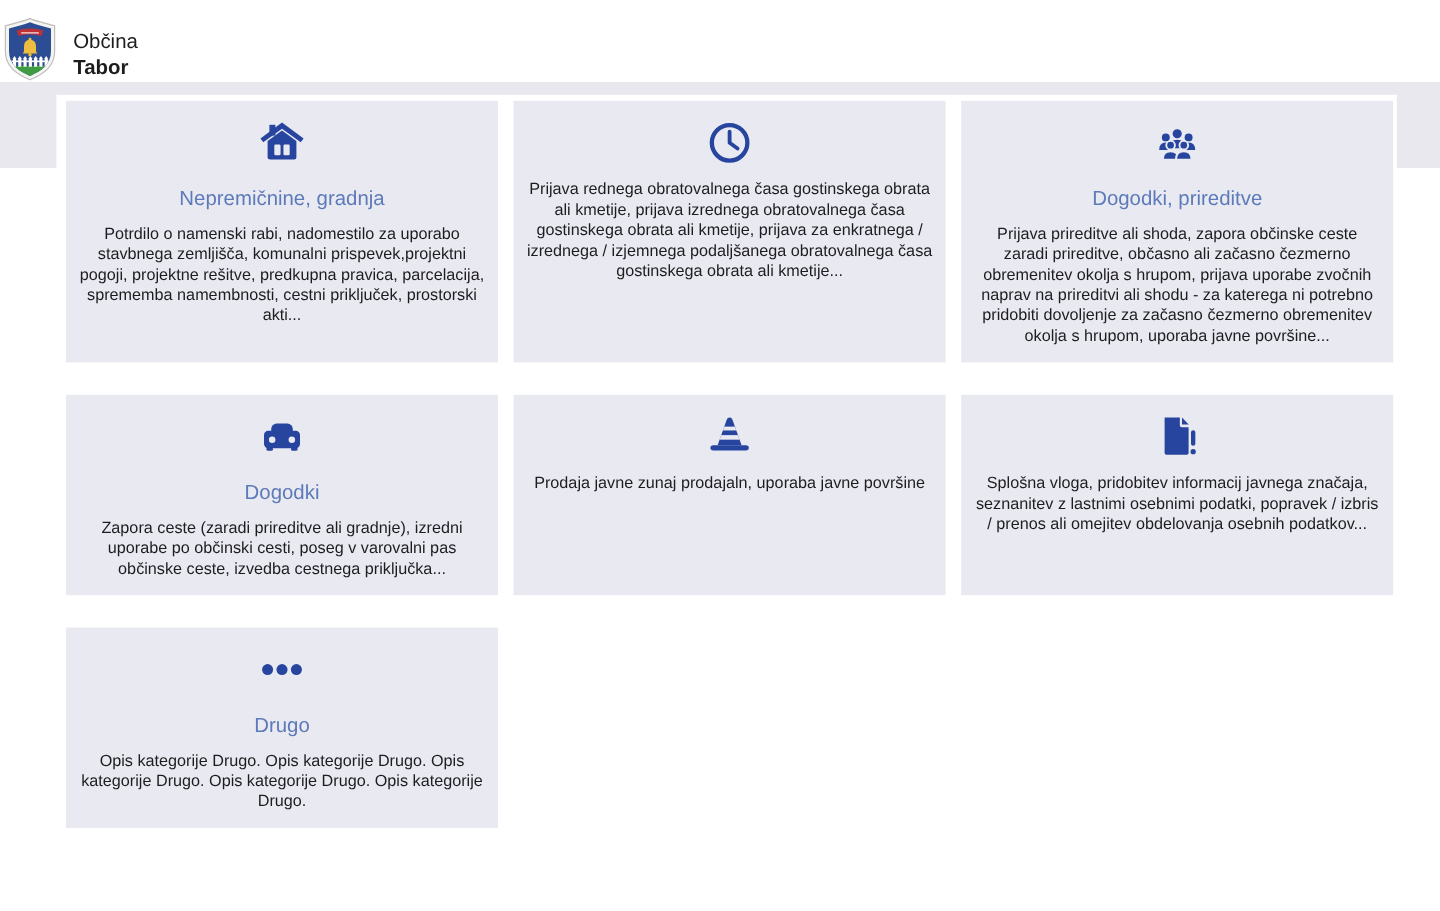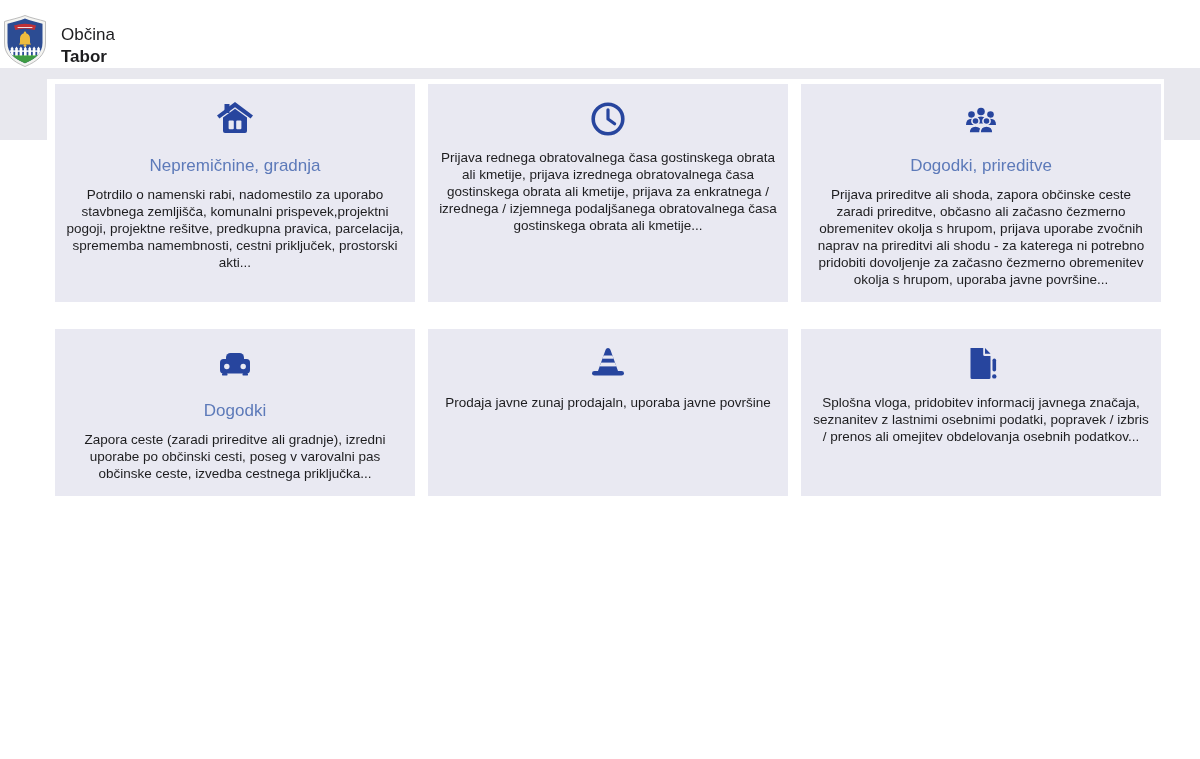--- a/index.html
+++ b/index.html
@@ -142,14 +142,25 @@
     <div class="card-icon">
           <svg width="40" height="40" viewBox="0 0 40 40" fill="currentColor">
             <path d="M9.5 4 h12.7 v6.6 q0 1.5 1.5 1.5 h5.8 v21.4 q0 1.5 -1.5 1.5 h-17 q-1.5 0 -1.5 -1.5 z"></path>
             <path d="M24 3.9 l5.6 5.9 h-5.6 z"></path>
             <rect x="31.5" y="14.5" width="3.6" height="13" rx="1.8"></rect>
             <circle cx="33.3" cy="32.4" r="2.2"></circle>
           </svg>
         </div>
     <div class="card-desc">Splošna vloga, pridobitev informacij javnega značaja, seznanitev z lastnimi osebnimi podatki, popravek / izbris / prenos ali omejitev obdelovanja osebnih podatkov...</div>
   </div>
+      <div class="card">
+    <div class="card-icon">
+          <svg width="40" height="40" viewBox="0 0 40 40" fill="currentColor">
+            <circle cx="8" cy="20" r="4.6"></circle>
+            <circle cx="20" cy="20" r="4.6"></circle>
+            <circle cx="32" cy="20" r="4.6"></circle>
+          </svg>
+        </div>
+    <div class="card-title">Drugo</div>
+    <div class="card-desc">Opis kategorije Drugo. Opis kategorije Drugo. Opis kategorije Drugo. Opis kategorije Drugo. Opis kategorije Drugo.</div>
+  </div>
     </div>
 </div>
 
 </body></html>

